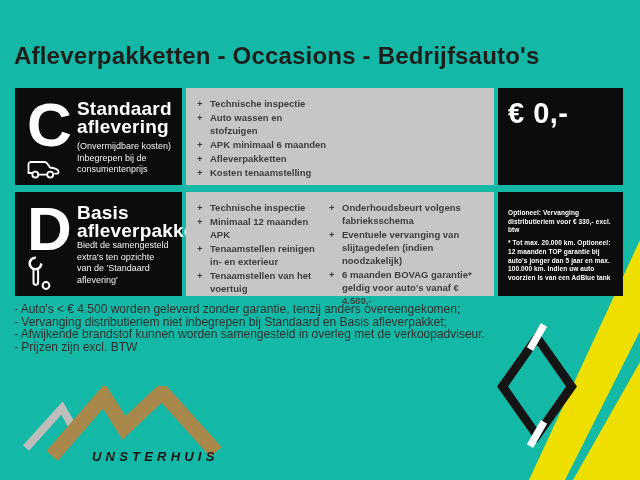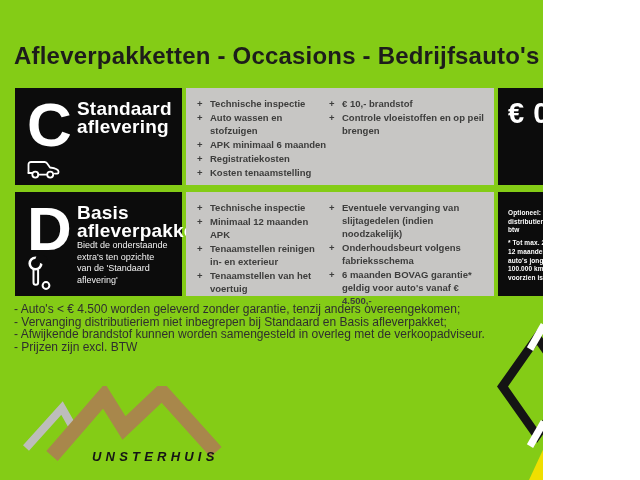--- a/index.html
+++ b/index.html
@@ -1,17 +1,17 @@
 <!DOCTYPE html>
 <html><head>
 <meta charset="utf-8">
 <style>
   html,body{margin:0;padding:0;background:#fff;}
   .canvas{
-    position:relative;width:543px;height:480px;background:#84cc16;overflow:hidden;
+    position:relative;width:640px;height:480px;background:#14b8a6;overflow:hidden;
     font-family:"Liberation Sans",sans-serif;
   }
   .title{
     position:absolute;left:14px;top:42px;margin:0;
     font-size:24px;font-weight:bold;color:#1d1d1b;letter-spacing:0.2px;
   }
   .row{position:absolute;left:15px;width:608px;z-index:2;}
   .row1{top:88px;height:97px;}
   .row2{top:192px;height:104px;}
   .card{position:absolute;top:0;height:100%;box-sizing:border-box;}
@@ -56,73 +56,72 @@
     </g>
   </svg>
 
   <section class="row row1">
     <div class="card card-dark card-info">
       <div class="letter">C</div>
       <div class="pkg-name">
         <div>Standaard</div>
         <div>aflevering</div>
       </div>
+      <div class="pkg-sub">(Onvermijdbare kosten)
+Inbegrepen bij de
+consumentenprijs</div>
       <svg class="pkg-icon" width="36" height="24" viewBox="0 0 36 24">
         <path d="M2.5 17 V8.5 A2.5 2.5 0 0 1 5 6 h13.5 a3 3 0 0 1 2.5 1.3 L24 11.5 c4.8 .7 8.5 2 8.5 4 v.8 a1.3 1.3 0 0 1 -1.3 1.3 h-2.4" fill="none" stroke="#fff" stroke-width="1.8" stroke-linecap="round" stroke-linejoin="round"></path>
         <path d="M2.5 17 h3.6 M12.3 18.6 h8.9" fill="none" stroke="#fff" stroke-width="1.8" stroke-linecap="round"></path>
         <circle cx="9.3" cy="18.6" r="3" fill="none" stroke="#fff" stroke-width="1.8"></circle>
         <circle cx="24.2" cy="18.6" r="3" fill="none" stroke="#fff" stroke-width="1.8"></circle>
       </svg>
     </div>
     <div class="card card-list">
       <ul class="plus-list col1">
           <li>Technische inspectie</li>
           <li>Auto wassen en stofzuigen</li>
           <li>APK minimaal 6 maanden</li>
-          <li>Registratiekosten</li>
+          <li>Afleverpakketten</li>
           <li>Kosten tenaamstelling</li>
-        </ul>
-      <ul class="plus-list col2">
-          <li>€ 10,- brandstof</li>
-          <li>Controle vloeistoffen en op peil brengen</li>
         </ul>
     </div>
     <div class="card card-dark card-price">
       <div class="price">€ 0,-</div>
     </div>
   </section>
 
   <section class="row row2">
     <div class="card card-dark card-info">
       <div class="letter">D</div>
       <div class="pkg-name">
         <div>Basis</div>
         <div>afleverpakket</div>
       </div>
-      <div class="pkg-sub">Biedt de onderstaande
+      <div class="pkg-sub">Biedt de samengesteld
 extra's ten opzichte
 van de 'Standaard
 aflevering'</div>
       <svg class="pkg-icon" width="26" height="36" viewBox="0 0 26 36">
         <circle cx="9.5" cy="8.5" r="5.8" fill="none" stroke="#fff" stroke-width="2.6"></circle>
         <rect x="10" y="-1" width="11" height="8" fill="#0c0c0c" transform="rotate(24 13 3)"></rect>
         <path d="M7.5 14.5 v13 a2.3 2.3 0 0 0 4.6 0 v-13" fill="none" stroke="#fff" stroke-width="2"></path>
         <circle cx="20" cy="30.5" r="3.4" fill="none" stroke="#fff" stroke-width="2"></circle>
       </svg>
     </div>
     <div class="card card-list">
       <ul class="plus-list col1">
           <li>Technische inspectie</li>
           <li>Minimaal 12 maanden APK</li>
           <li>Tenaamstellen reinigen in- en exterieur</li>
           <li>Tenaamstellen van het voertuig</li>
         </ul>
       <ul class="plus-list col2">
+          <li>Onderhoudsbeurt volgens fabrieksschema</li>
           <li>Eventuele vervanging van slijtagedelen (indien noodzakelijk)</li>
-          <li>Onderhoudsbeurt volgens fabrieksschema</li>
           <li>6 maanden BOVAG garantie* geldig voor auto's vanaf € 4.500,-</li>
         </ul>
     </div>
     <div class="card card-dark card-price">
       <ul class="price-notes">
           <li>Optioneel: Vervanging distributieriem voor € 330,- excl. btw</li>
           <li>* Tot max. 20.000 km. Optioneel: 12 maanden TOP garantie bij auto's jonger dan 5 jaar en max. 100.000 km. Indien uw auto voorzien is van een AdBlue tank</li>
         </ul>
     </div>
   </section>

